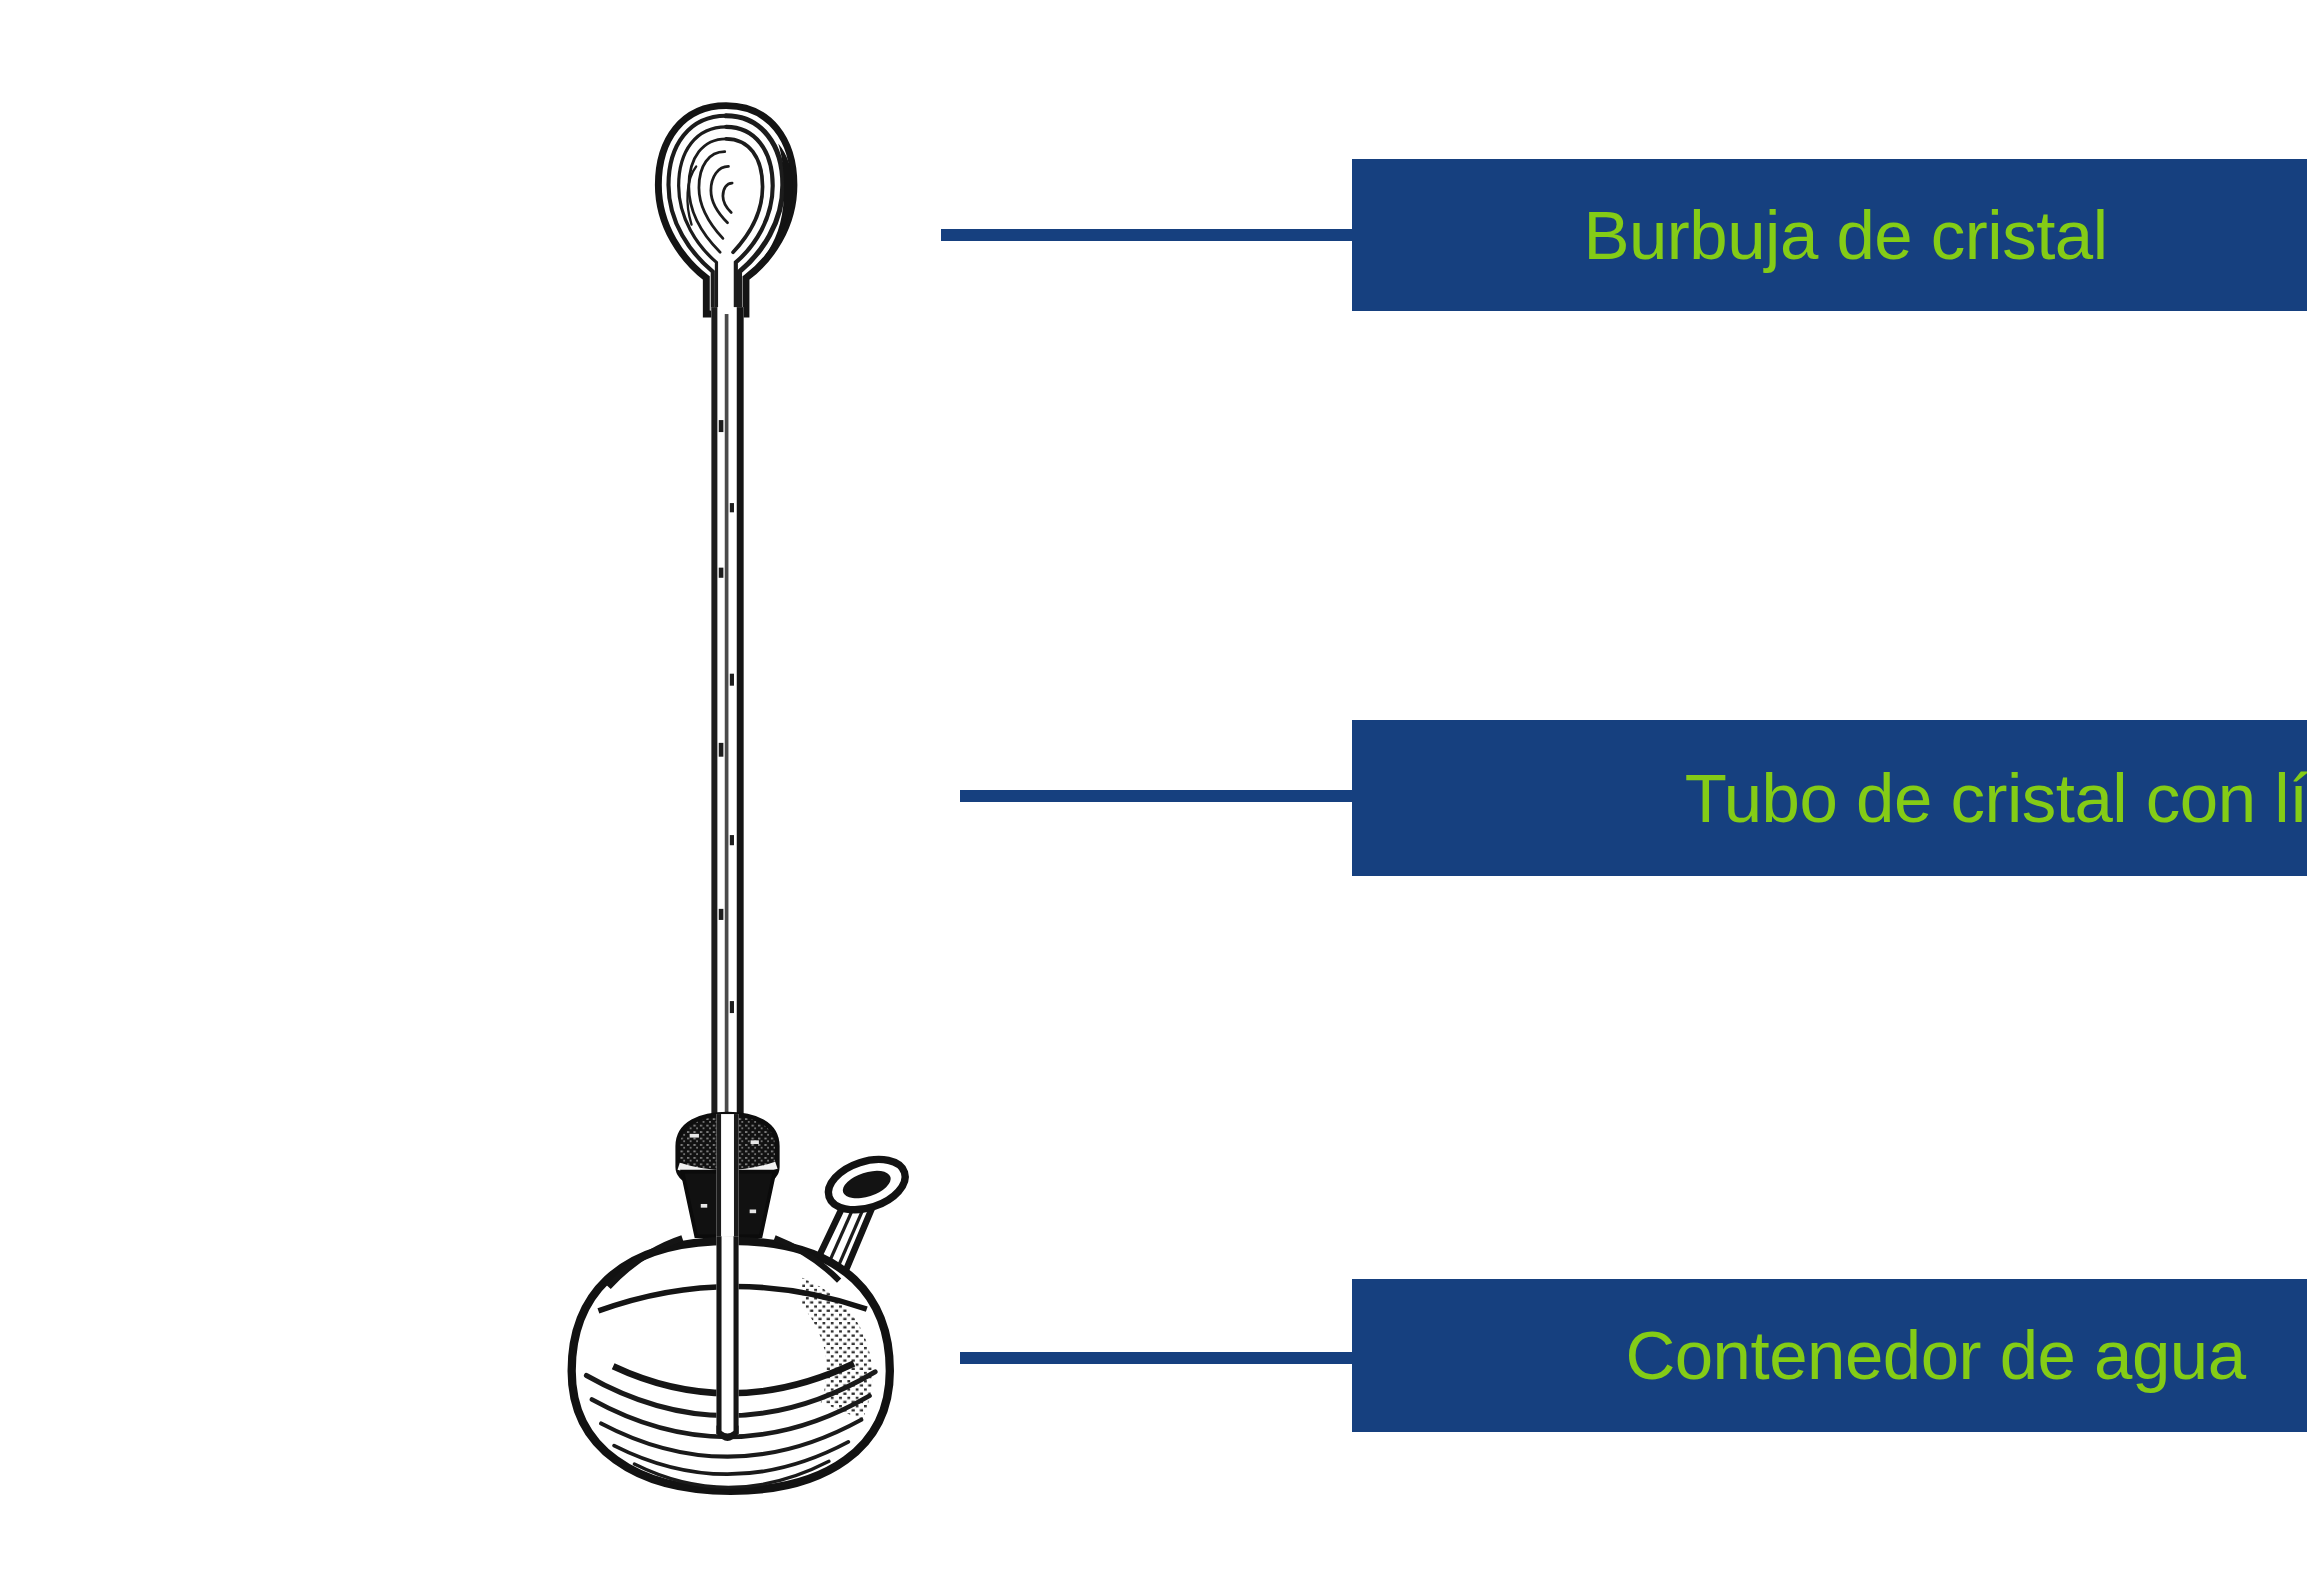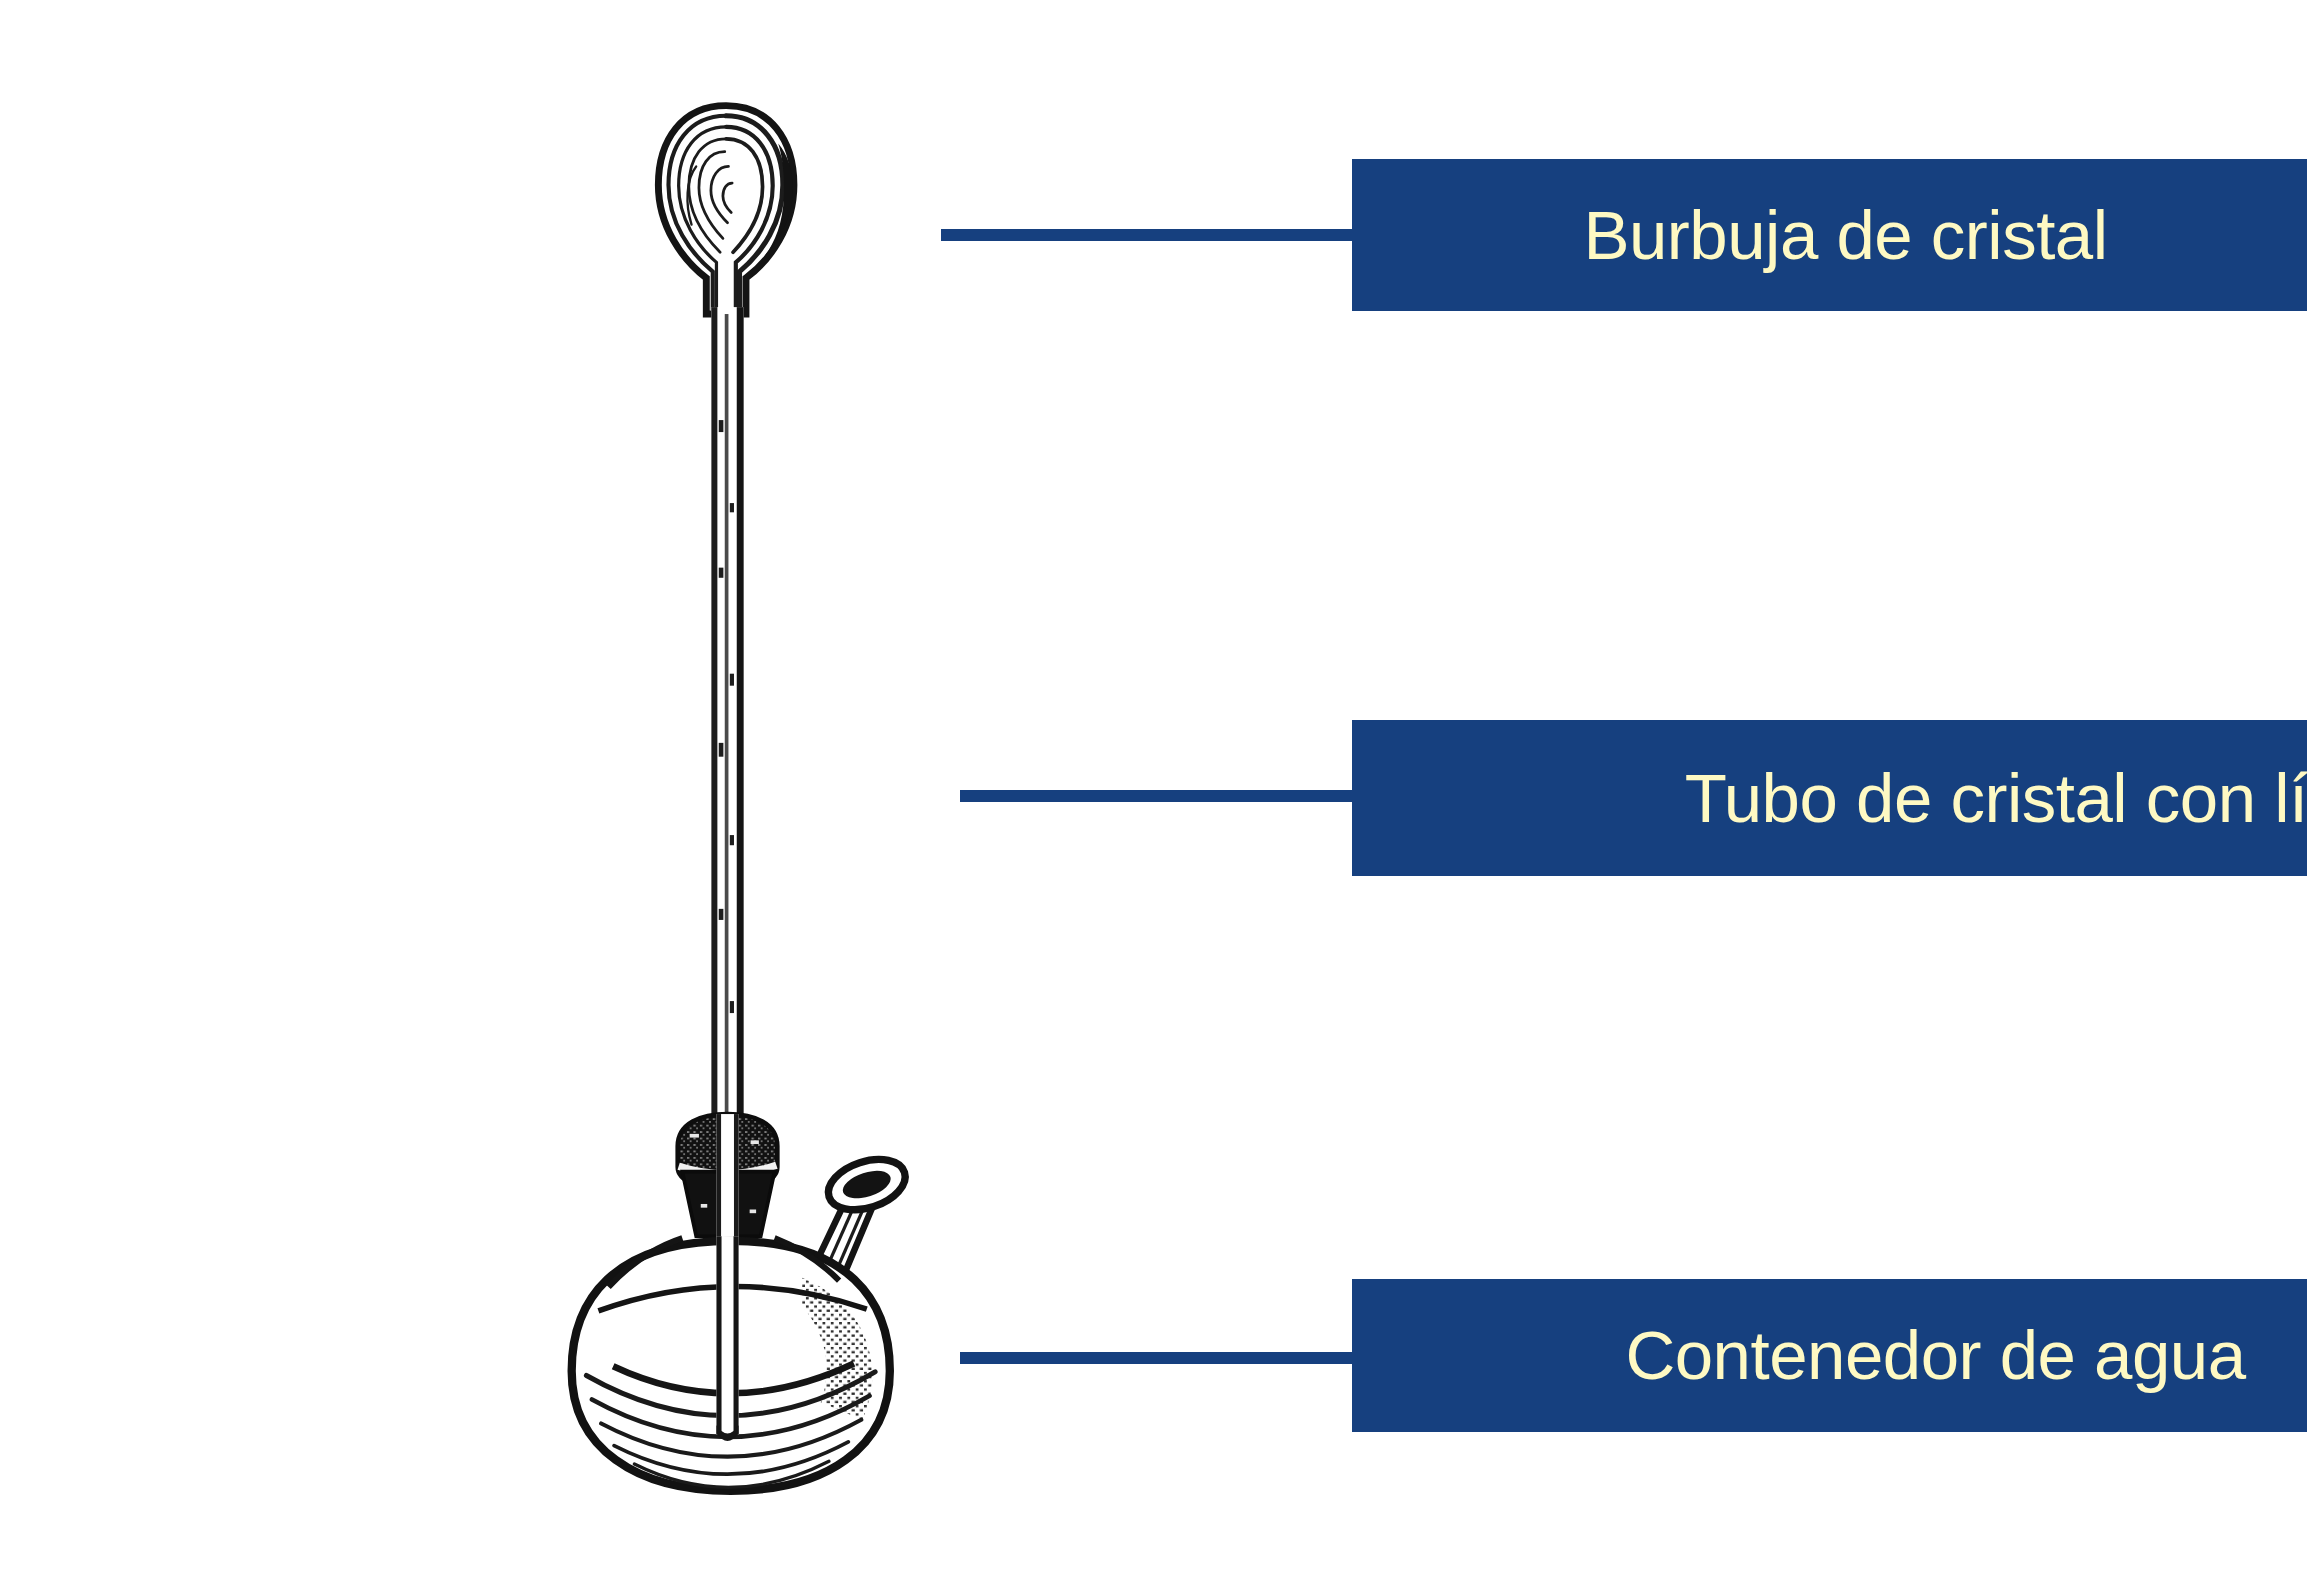--- a/index.html
+++ b/index.html
@@ -49,21 +49,21 @@
   .label-box {
     position: absolute;
     background: #16407f;
     display: flex;
     align-items: center;
     justify-content: center;
     box-sizing: border-box;
     padding: 0 21px;
   }
   .label-text {
-    color: #fef9c3;
+    color: #84cc16;
     font-family: "Liberation Sans", sans-serif;
     font-size: 69px;
     line-height: 1.0;
     font-weight: 400;
     white-space: nowrap;
     letter-spacing: -0.5px;
   }
 
   #label-box-1 { left: 1352px; top: 159px;  width: 987px; height: 152px; }
   #label-box-2 { left: 1352px; top: 720px; width: 1677px; height: 156px; }

